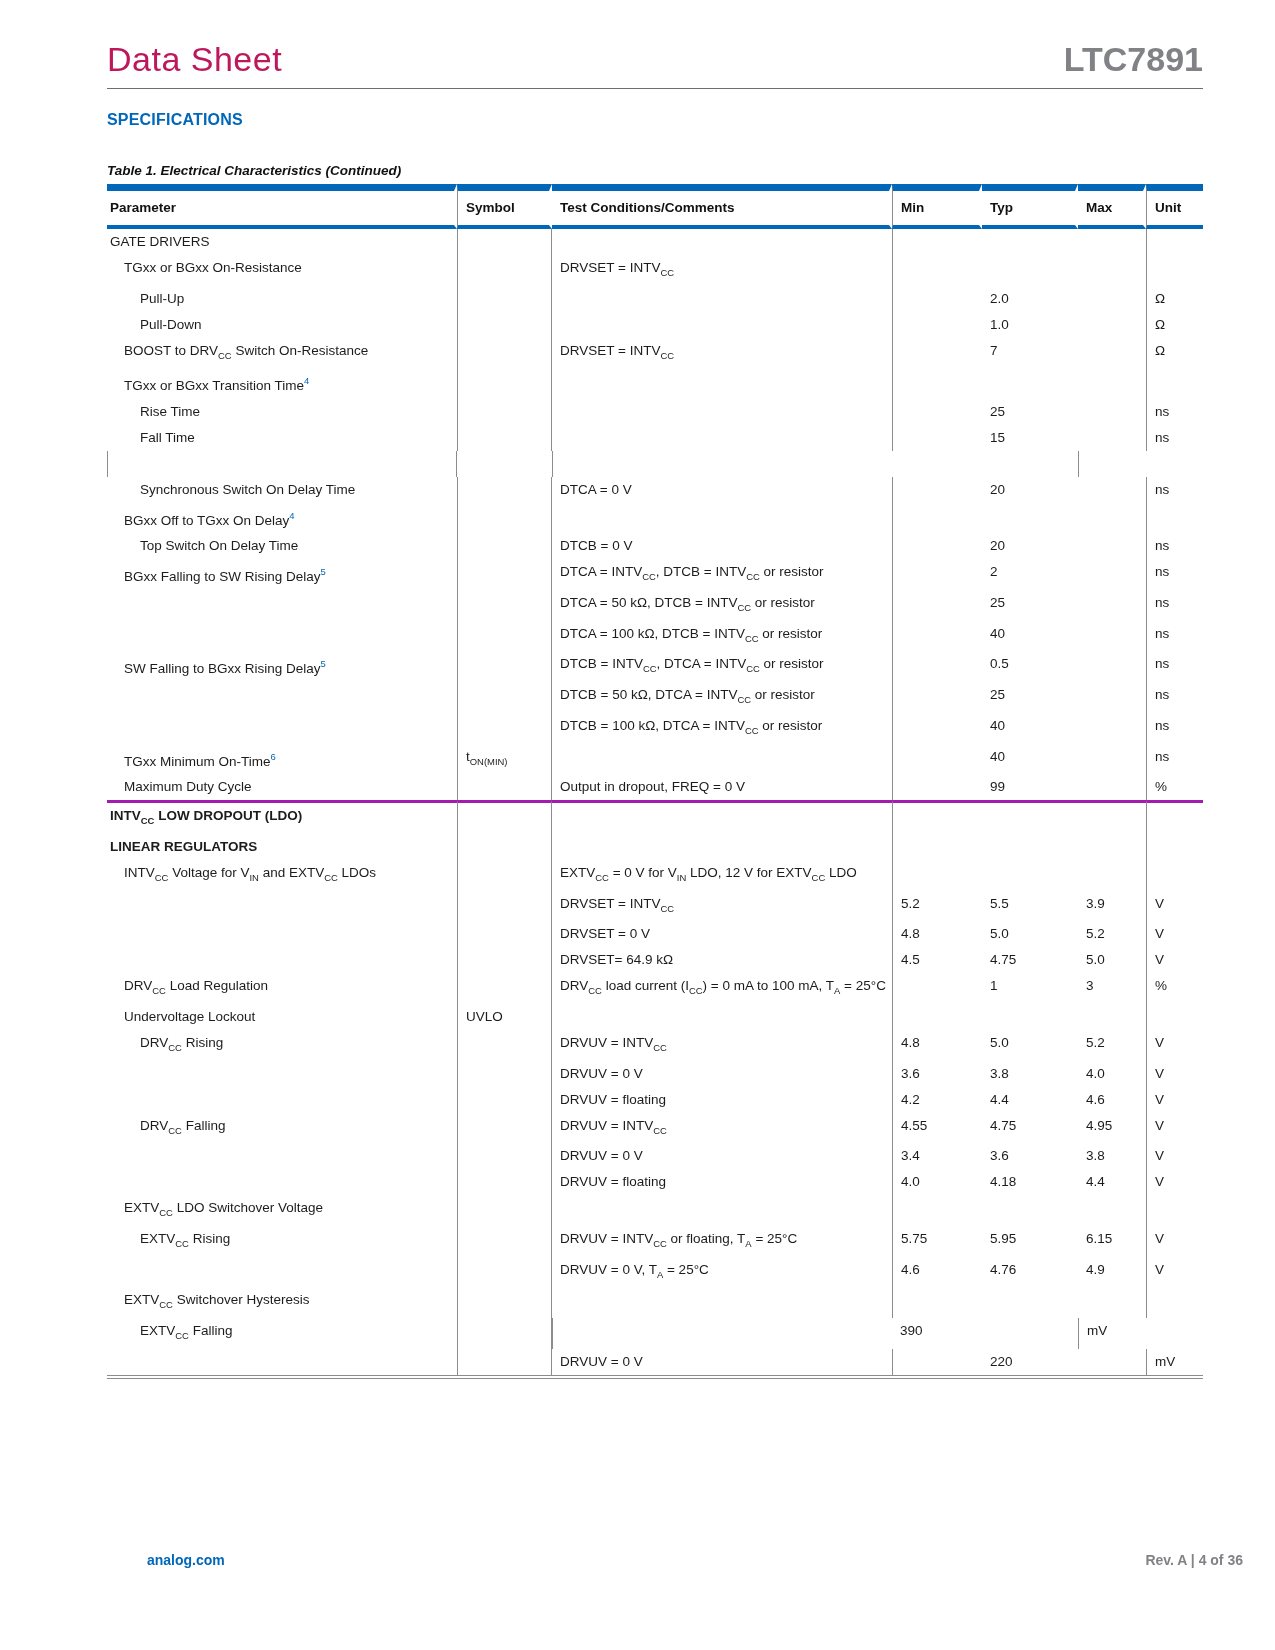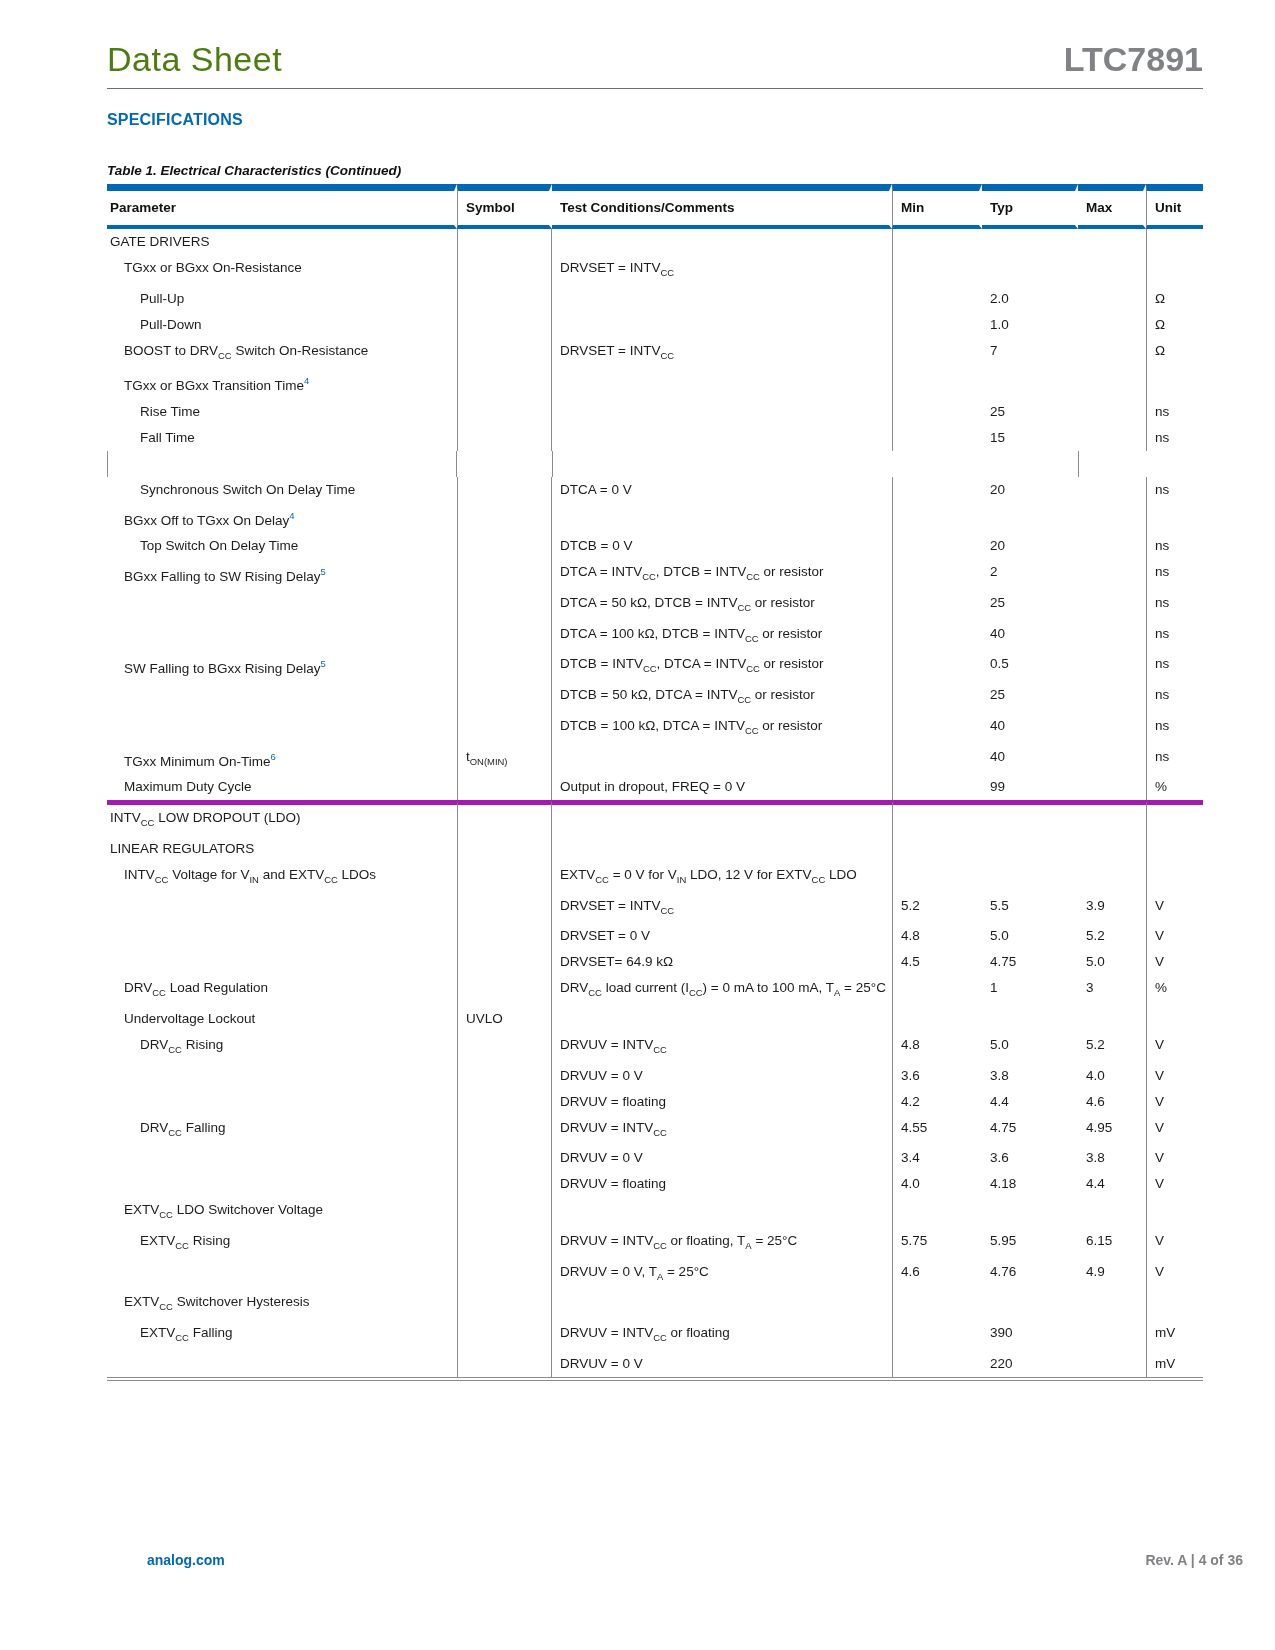--- a/index.html
+++ b/index.html
@@ -4,21 +4,21 @@
 <style>
   html,body{margin:0;padding:0;background:#ffffff;}
   body{
     width:1275px;height:1650px;position:relative;
     font-family:"Liberation Sans","DejaVu Sans",sans-serif;
     color:#222222;-webkit-font-smoothing:antialiased;
   }
   .page{position:absolute;left:107px;top:0;width:1096px;}
   
   .masthead{display:flex;justify-content:space-between;align-items:baseline;margin-top:40px;}
-  .doc-type{font-size:34px;color:#4d7c0f;letter-spacing:0.5px;}
+  .doc-type{font-size:34px;color:#be185d;letter-spacing:0.5px;}
   .part-number{font-size:34px;font-weight:bold;color:#808285;}
   .top-rule{border:none;border-top:1px solid #6d6e71;margin:9px 0 0 0;height:0;}
   
   .section-title{margin-top:22px;font-size:16px;font-weight:bold;color:#0067b9;letter-spacing:0.2px;}
   .table-caption{margin-top:34px;font-size:13.5px;font-weight:bold;font-style:italic;color:#111;}
   
   .spec-table{margin-top:6px;}
   .grid-row{display:grid;grid-template-columns:350px 95px 340px 90px 96px 68px 57px;}
   .hdr .cell{
     border-top:7px solid #0067b9;border-bottom:4px solid #0067b9;
@@ -30,21 +30,21 @@
   .body-row .cell{
     font-size:13.5px;line-height:26px;min-height:26px;color:#1c1c1c;
     padding-left:8px;
   }
   .c-sym{border-left:1px solid #8a8c8e;border-right:1px solid #8a8c8e;}
   .c-min{border-left:1px solid #8a8c8e;}
   .c-unit{border-left:1px solid #8a8c8e;}
   .body-row .c-param{padding-left:3px;}
   .body-row .c-param.lvl1{padding-left:17px;}
   .body-row .c-param.lvl2{padding-left:33px;}
-  .body-row.section-rule .cell{border-top:5px solid #a21caf;}
+  .body-row.section-rule .cell{border-top:3px solid #a21caf;font-weight:bold;}
   .table-bottom{height:2px;border-top:1px solid #8a8c8e;border-bottom:1px solid #8a8c8e;}
   sub{font-size:70%;}
   sup.fn{color:#0067b9;font-size:70%;}
   
   .footer{position:absolute;left:107px;top:1552px;width:1096px;display:flex;justify-content:space-between;margin-left:40px;}
   .footer-site{font-size:14px;font-weight:bold;color:#0067b9;text-decoration:none;}
   .footer-rev{font-size:14px;font-weight:bold;color:#808285;}
 </style>
 </head>
 <body>
@@ -397,21 +397,20 @@
           <div class="cell c-sym"></div>
           <div class="cell c-test"></div>
           <div class="cell c-min"></div>
           <div class="cell c-typ"></div>
           <div class="cell c-max"></div>
           <div class="cell c-unit"></div>
         </div>
         <div class="grid-row body-row">
           <div class="cell c-param lvl2">EXTV<sub>CC</sub> Falling</div>
           <div class="cell c-sym"></div>
-          <div class="cell c-test">DRVUV = INTV<sub>CC</sub> or floating</div>
           <div class="cell c-min"></div>
           <div class="cell c-typ">390</div>
           <div class="cell c-max"></div>
           <div class="cell c-unit">mV</div>
         </div>
         <div class="grid-row body-row">
           <div class="cell c-param"></div>
           <div class="cell c-sym"></div>
           <div class="cell c-test">DRVUV = 0 V</div>
           <div class="cell c-min"></div>

